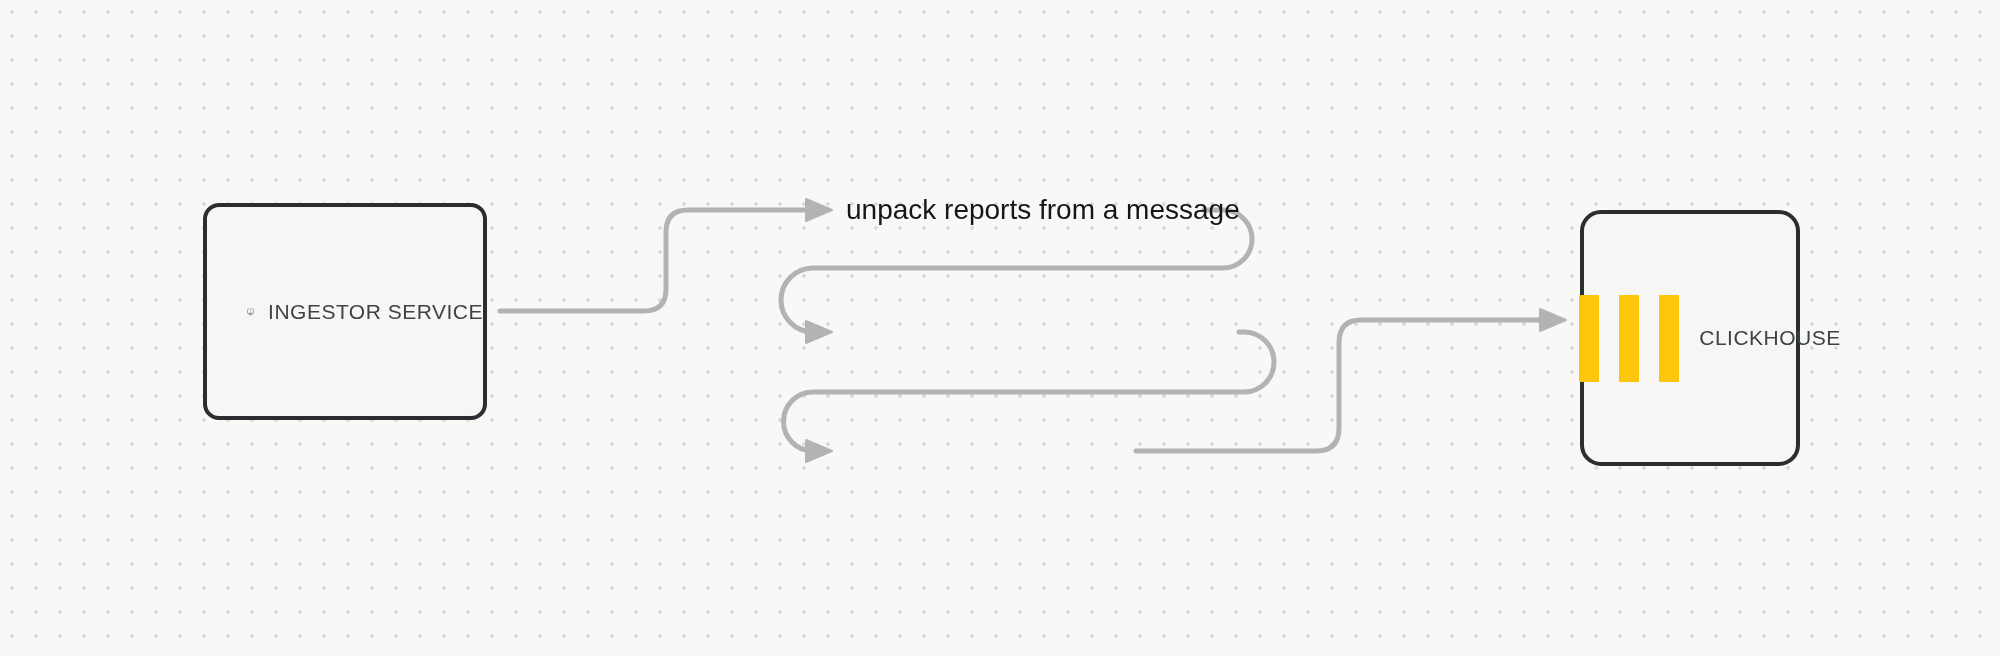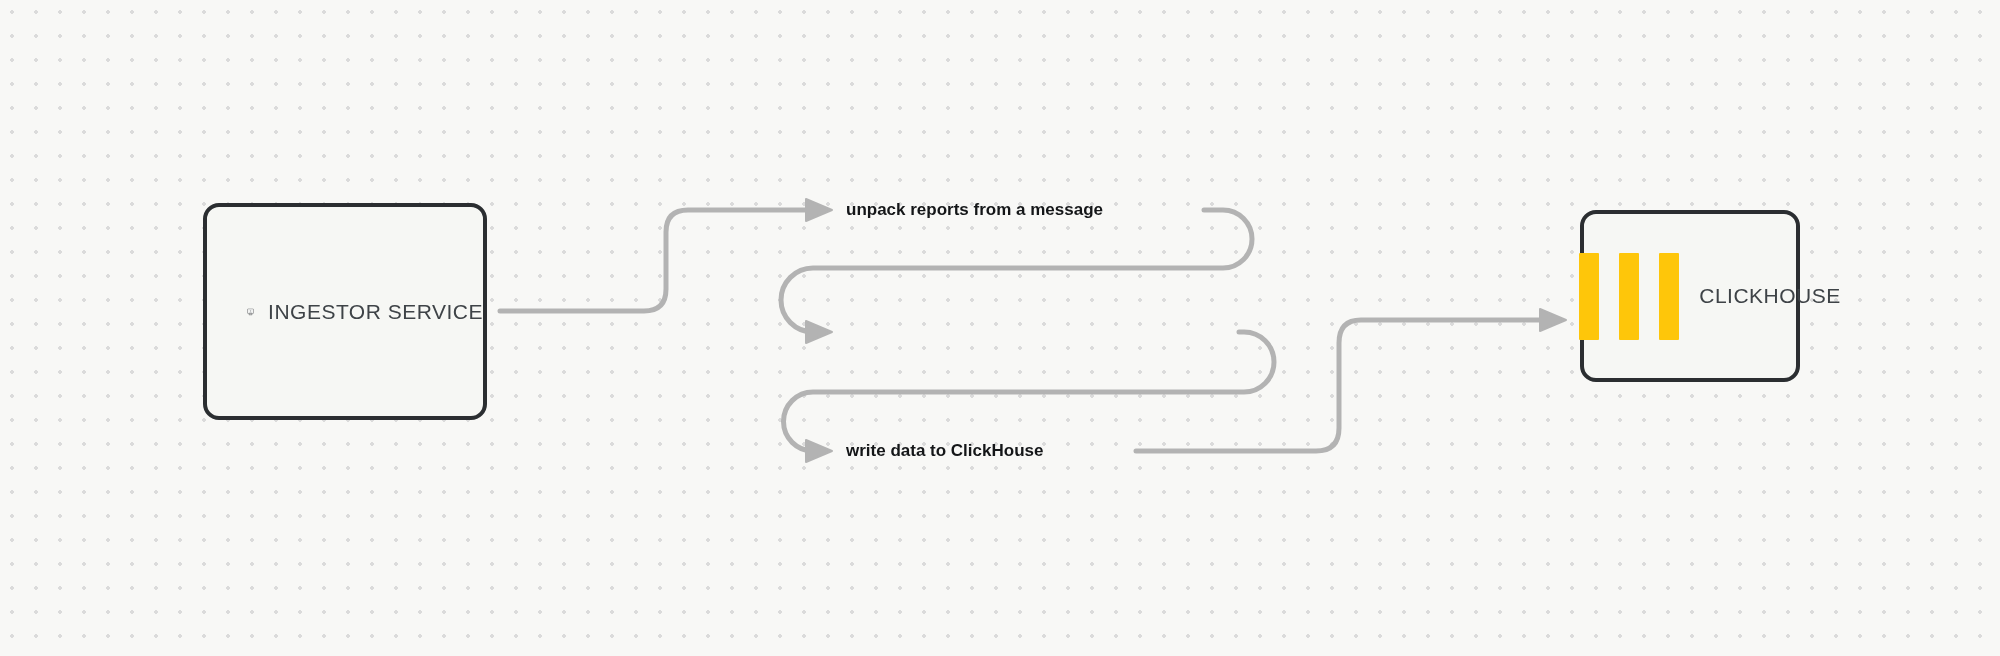--- a/index.html
+++ b/index.html
@@ -29,32 +29,32 @@
   .connector-layer path{fill:none;stroke:var(--connector);stroke-width:5;stroke-linecap:round;stroke-linejoin:round;}
   .connector-layer polygon{fill:var(--connector);stroke:var(--connector);stroke-width:2;stroke-linejoin:round;}
   .node{
     position:absolute;
     background:var(--node-fill);
     border:4.5px solid var(--node-border);
     border-radius:16px;
     display:flex;flex-direction:row;align-items:center;justify-content:center;padding-left:40px;
   }
   .node-ingestor{left:203px;top:203px;width:284px;height:217px;gap:14px;}
-  .node-clickhouse{left:1580px;top:210px;width:220px;height:172px;gap:20px;}
+  .node-clickhouse{left:1580px;top:210px;width:220px;height:256px;gap:20px;border-radius:21px;}
   .node-label{
     color:var(--node-label);
     font-size:21px;line-height:24px;letter-spacing:.5px;
     white-space:nowrap;
   }
   .ch-bars{display:flex;gap:20px;height:87px;}
   .ch-bars .bar{width:20px;height:87px;background:var(--clickhouse-yellow);border-radius:1px;}
   .step-label{
     position:absolute;left:846px;transform:translateY(-50%);
     color:var(--step-label);
-    font-size:17px;line-height:28px;white-space:nowrap;font-weight:bold;
+    font-size:28px;line-height:28px;white-space:nowrap;
   }
   .step-1{top:210px;}
   .step-2{top:332px;}
   .step-3{top:451px;}
 </style>
 </head>
 <body>
 
 <div class="canvas">
 
@@ -93,15 +93,14 @@
   <div class="node node-clickhouse">
     <div class="ch-bars">
       <span class="bar"></span>
       <span class="bar"></span>
       <span class="bar"></span>
     </div>
     <div class="node-label">CLICKHOUSE</div>
   </div>
 
   <div class="step-label step-1">unpack reports from a message</div>
-  <div class="step-label step-3">write data to ClickHouse</div>
 
 </div>
 
 </body></html>

